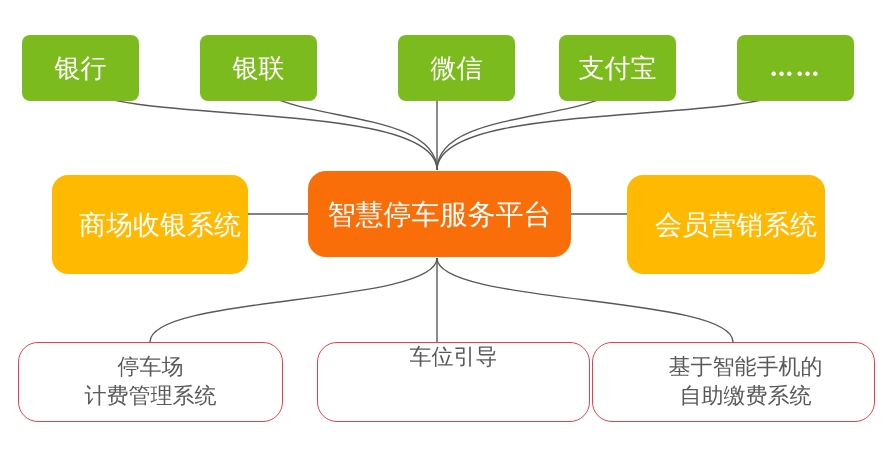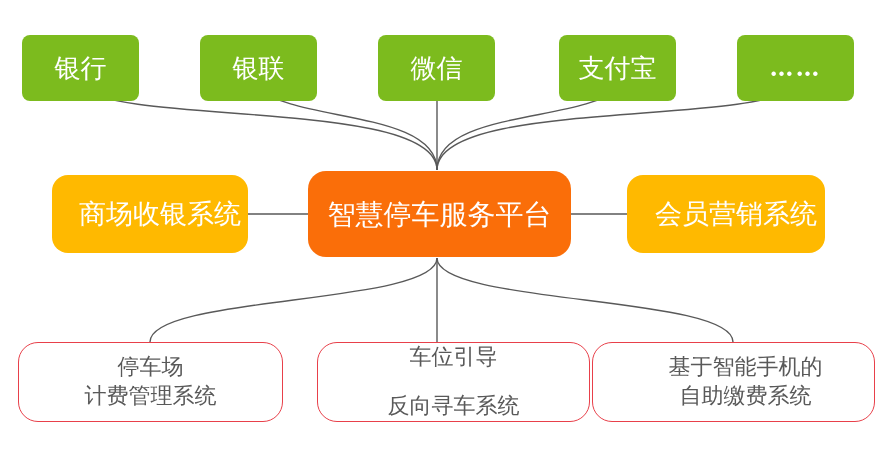--- a/index.html
+++ b/index.html
@@ -49,21 +49,21 @@
     font-size: 26px;
     margin-top: 25px;
   }
   .green-node.dots {
     font-weight: bold;
     letter-spacing: 2px;
     font-size: 24px;
   }
   .yellow-node {
     top: 175px;
-    height: 78px;
+    height: 99px;
     background: var(--yellow, #FFB900);
     border-radius: 16px;
     color: var(--white-text, #ffffff);
     font-size: 27px;
     padding-left: 20px;
   }
   .orange-node {
     left: 308px;
     top: 171px;
     width: 263px;
@@ -79,21 +79,21 @@
     height: 80px;
     background: #ffffff;
     border: 1.5px solid var(--red-border, #E8404A);
     border-radius: 20px;
     color: var(--gray-text, #595959);
     font-size: 22px;
     line-height: 1.3;
   }
   .pos-top-1 { left: 22px; }
   .pos-top-2 { left: 200px; }
-  .pos-top-3 { left: 378px; }
+  .pos-top-3 { left: 398px; }
   .pos-top-4 { left: 559px; }
   .pos-top-5 { left: 737px; }
   .pos-mid-left { left: 52px; width: 196px; }
   .pos-mid-right { left: 627px; width: 198px; }
   .pos-bot-1 { left: 18px; width: 265px; }
   .pos-bot-2 { left: 317px; width: 273px; justify-content: space-between; }
   .pos-bot-3 { left: 592px; width: 283px; padding-left: 24px; }
 </style>
 </head>
 <body>
@@ -141,20 +141,19 @@
   <div class="node yellow-node pos-mid-right">
     <span>会员营销系统</span>
   </div>
 
   <div class="node white-node pos-bot-1">
     <span>停车场</span>
     <span>计费管理系统</span>
   </div>
   <div class="node white-node pos-bot-2">
     <span>车位引导</span>
-    <span>反向寻车系统</span>
   </div>
   <div class="node white-node pos-bot-3">
     <span>基于智能手机的</span>
     <span>自助缴费系统</span>
   </div>
 
 </div>
 
 </body></html>

